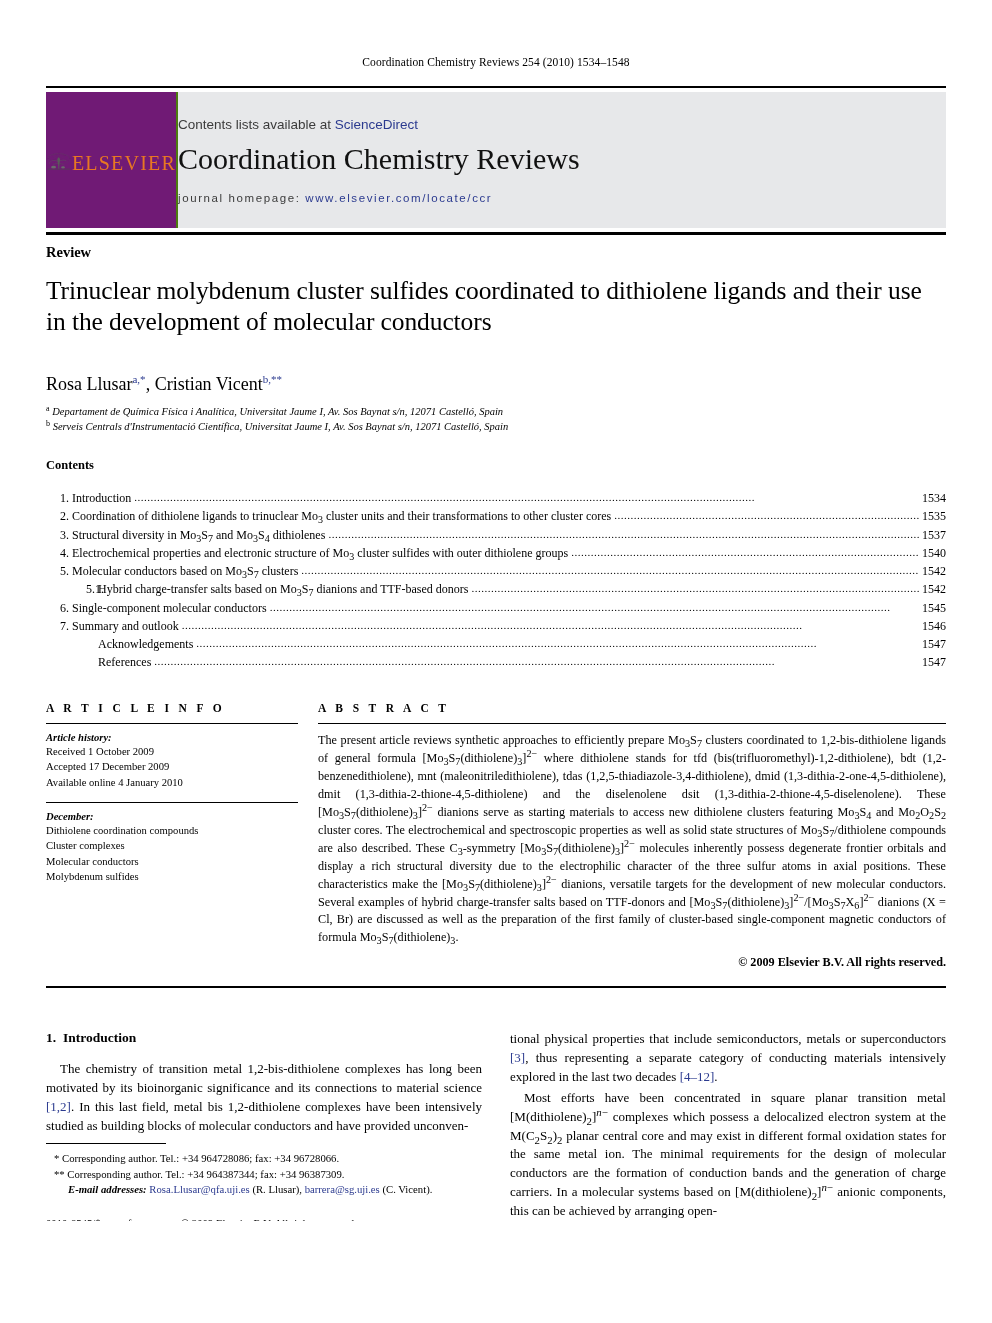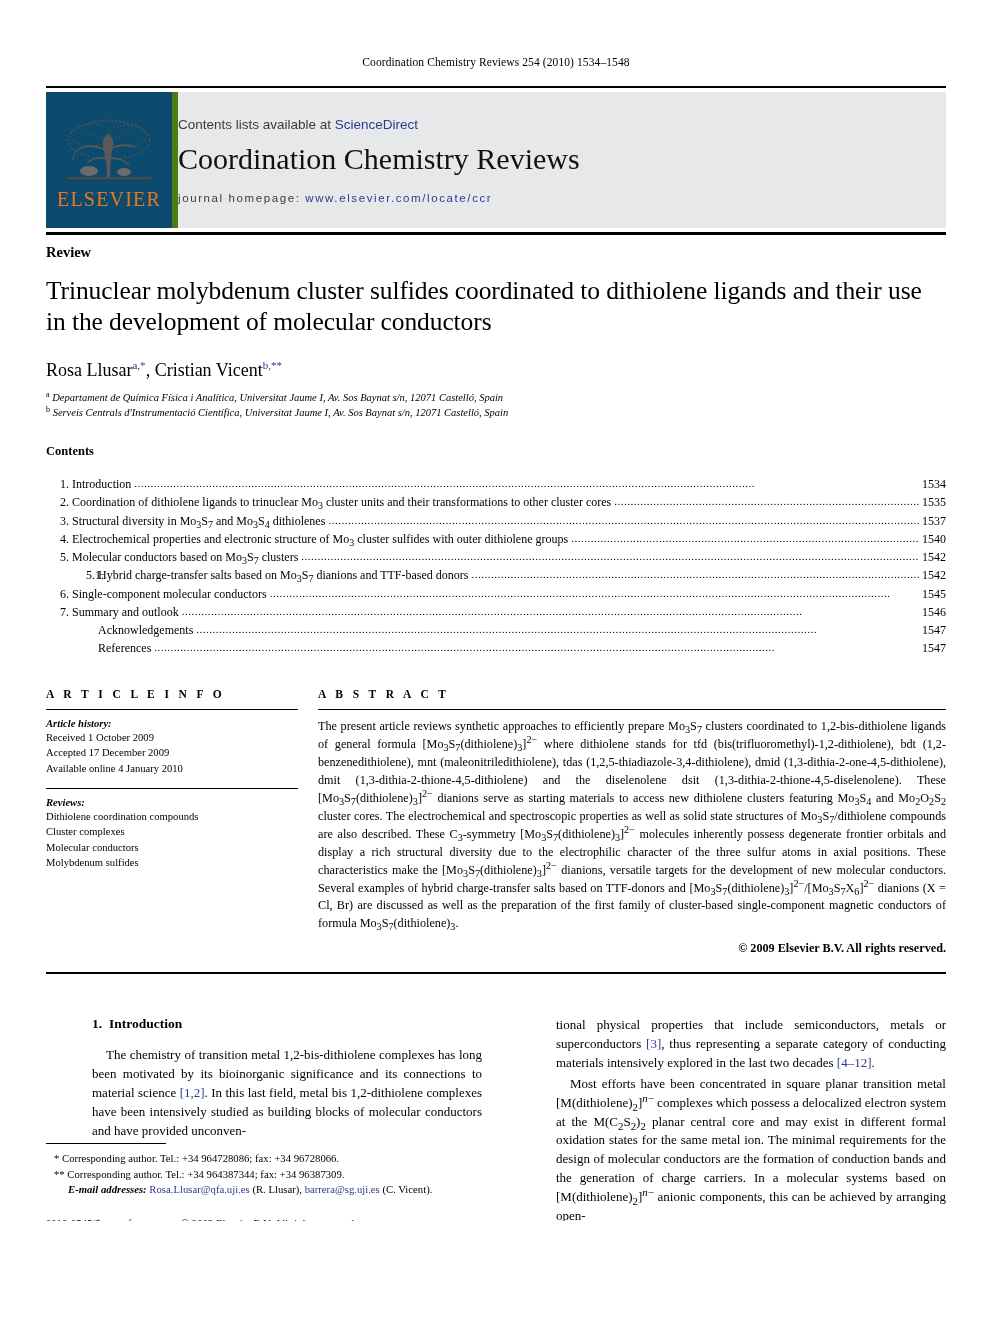--- a/index.html
+++ b/index.html
@@ -48,24 +48,23 @@
     height: 136px;
   }
   .mast-grid {
     display: flex;
     height: 136px;
     align-items: stretch;
   }
   .mast-left {
     width: 132px;
     flex: 0 0 132px;
-    background: #0c4a6e;
-    border-right: 6px solid #4d7c0f;
-    display: flex;
-    flex-direction: column;
+    background: #701a75;
+    border-right: 2px solid #4d7c0f;
+    display: flex;
     align-items: center;
     justify-content: center;
     padding-top: 4px;
     box-sizing: border-box;
   }
   .elsevier-tree { display:block; }
   .elsevier-word {
     color: #E87722;
     font-family: "Liberation Serif", serif;
     font-size: 20px;
@@ -174,21 +173,21 @@
   .article-type {
     font-family: "Liberation Serif", serif;
     font-weight: bold;
     font-size: 14.5px;
     margin-bottom: 14px;
   }
   .article-title {
     font-family: "Liberation Serif", serif;
     font-size: 25.5px;
     line-height: 1.23;
-    margin: 0 0 22px 0;
+    margin: 0 0 36px 0;
     font-weight: normal;
     letter-spacing: -0.1px;
   }
   .authors {
     font-family: "Liberation Serif", serif;
     font-size: 18px;
     margin-bottom: 9px;
   }
   .authors sup { font-size: 11px; color: #2b3a8f; }
   .affil {
@@ -276,21 +275,21 @@
     height: 2px;
     background: #000;
   }
 
   
   .body-cols {
     margin-top: 42px;
     display: flex;
     gap: 28px;
   }
-  .col { flex: 1 1 0; margin-left: 46px; }
+  .col { flex: 1 1 0; }
   .sec-title {
     font-family: "Liberation Serif", serif;
     font-weight: bold;
     font-size: 13.5px;
     margin: 0 0 14px 0;
   }
   .para {
     font-size: 13px;
     line-height: 1.45;
     text-align: justify;
@@ -464,21 +463,21 @@
     <div class="info-abstract">
 
       <div class="info-col">
         <div class="sec-head">A R T I C L E   I N F O</div>
         <div class="hr-thin"></div>
         <div class="info-sub">Article history:</div>
         <div class="info-line">Received 1 October 2009</div>
         <div class="info-line">Accepted 17 December 2009</div>
         <div class="info-line">Available online 4 January 2010</div>
         <div class="hr-thin2"></div>
-        <div class="info-sub">Reviews:</div>
+        <div class="info-sub">December:</div>
         <div class="info-line">Dithiolene coordination compounds</div>
         <div class="info-line">Cluster complexes</div>
         <div class="info-line">Molecular conductors</div>
         <div class="info-line">Molybdenum sulfides</div>
       </div>
 
       <div class="abs-col">
         <div class="sec-head">A B S T R A C T</div>
         <div class="hr-thin"></div>
         <div class="abs-text">The present article reviews synthetic approaches to efficiently prepare Mo<sub>3</sub>S<sub>7</sub> clusters coordinated to 1,2-bis-dithiolene ligands of general formula [Mo<sub>3</sub>S<sub>7</sub>(dithiolene)<sub>3</sub>]<sup>2−</sup> where dithiolene stands for tfd (bis(trifluoromethyl)-1,2-dithiolene), bdt (1,2-benzenedithiolene), mnt (maleonitriledithiolene), tdas (1,2,5-thiadiazole-3,4-dithiolene), dmid (1,3-dithia-2-one-4,5-dithiolene), dmit (1,3-dithia-2-thione-4,5-dithiolene) and the diselenolene dsit (1,3-dithia-2-thione-4,5-diselenolene). These [Mo<sub>3</sub>S<sub>7</sub>(dithiolene)<sub>3</sub>]<sup>2−</sup> dianions serve as starting materials to access new dithiolene clusters featuring Mo<sub>3</sub>S<sub>4</sub> and Mo<sub>2</sub>O<sub>2</sub>S<sub>2</sub> cluster cores. The electrochemical and spectroscopic properties as well as solid state structures of Mo<sub>3</sub>S<sub>7</sub>/dithiolene compounds are also described. These C<sub>3</sub>-symmetry [Mo<sub>3</sub>S<sub>7</sub>(dithiolene)<sub>3</sub>]<sup>2−</sup> molecules inherently possess degenerate frontier orbitals and display a rich structural diversity due to the electrophilic character of the three sulfur atoms in axial positions. These characteristics make the [Mo<sub>3</sub>S<sub>7</sub>(dithiolene)<sub>3</sub>]<sup>2−</sup> dianions, versatile targets for the development of new molecular conductors. Several examples of hybrid charge-transfer salts based on TTF-donors and [Mo<sub>3</sub>S<sub>7</sub>(dithiolene)<sub>3</sub>]<sup>2−</sup>/[Mo<sub>3</sub>S<sub>7</sub>X<sub>6</sub>]<sup>2−</sup> dianions (X = Cl, Br) are discussed as well as the preparation of the first family of cluster-based single-component magnetic conductors of formula Mo<sub>3</sub>S<sub>7</sub>(dithiolene)<sub>3</sub>.</div>

